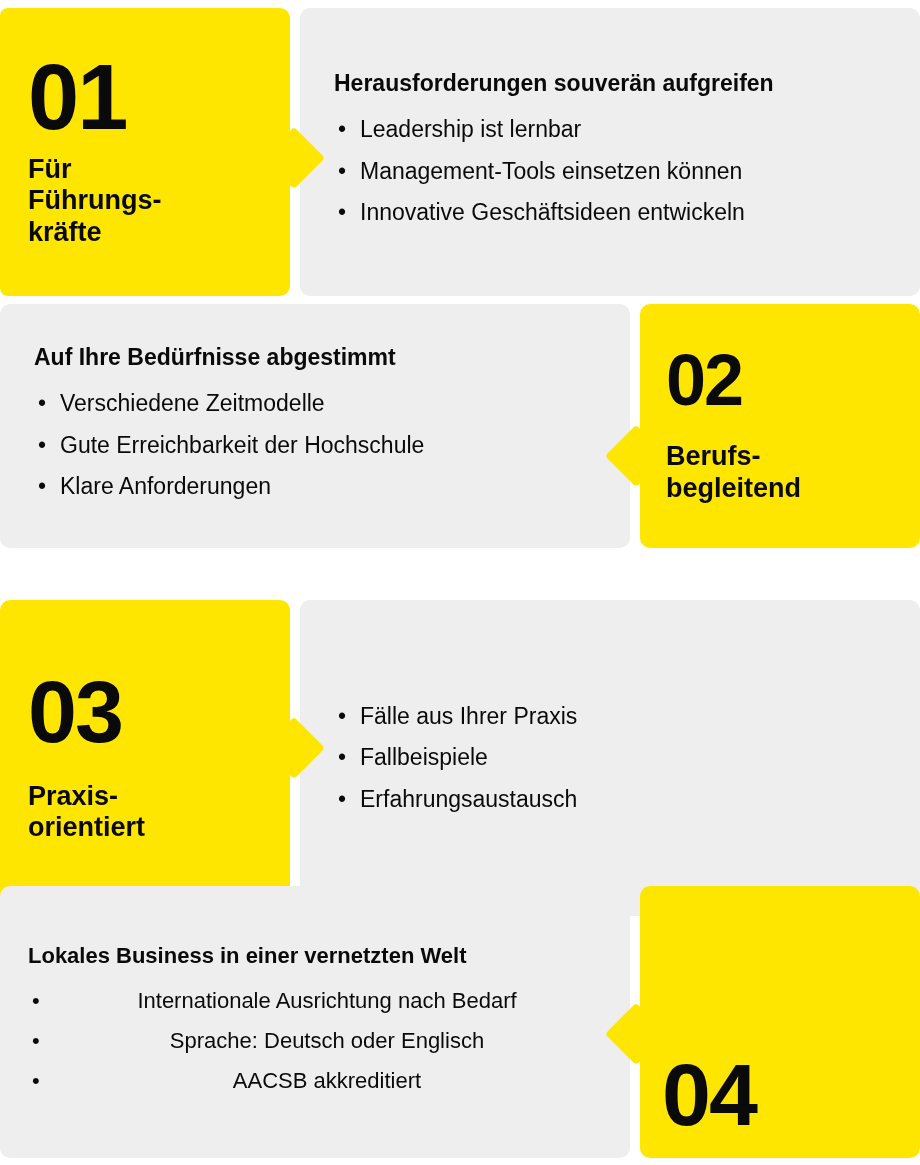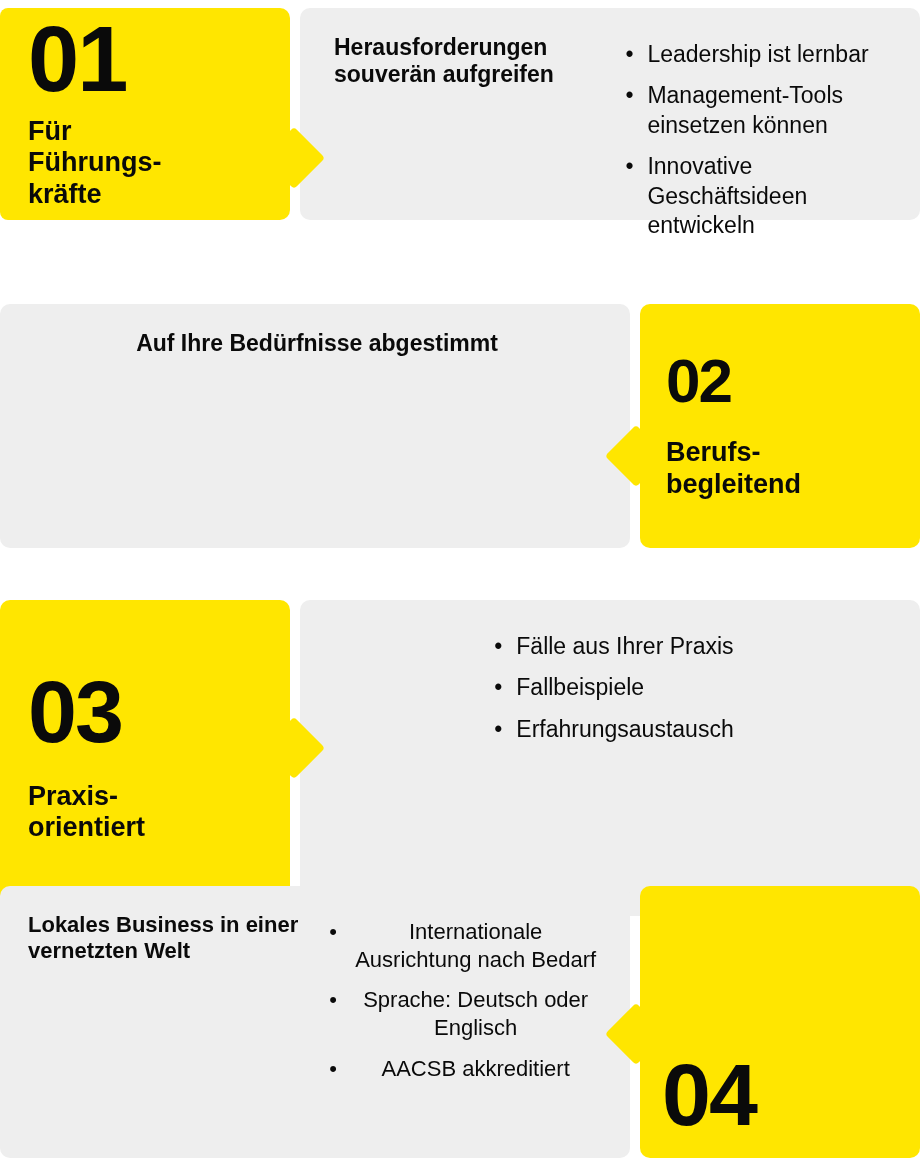--- a/index.html
+++ b/index.html
@@ -64,21 +64,21 @@
     border-radius: 4px;
   }
 
   
   .info-card {
     background: #eeeeee;
     border-radius: 10px;
     box-sizing: border-box;
     flex: 1 1 auto;
     display: flex;
-    flex-direction: row;
+    flex-direction: column;
     justify-content: center;
   }
   .info-card .head {
     font-size: 23px;
     font-weight: 700;
     margin-bottom: 12px;
   }
   .info-card ul {
     list-style: none;
     margin: 0;
@@ -93,33 +93,33 @@
   .info-card li::before {
     content: "\2022";
     position: absolute;
     left: 4px;
     top: 6px;
     font-size: 23px;
     line-height: 1.28;
   }
 
   
-  #row1 { top: 8px; height: 212px; }
+  #row1 { top: 8px; height: 288px; }
   #row1 .num-card { width: 290px; padding: 22px 0 22px 28px; border-radius: 8px 10px 10px 8px; }
   #row1 .info-card { margin-left: 10px; padding: 26px 30px 26px 34px; }
   #row1 .notch { left: 272px; top: 128px; }
   #row1 .num { font-size: 92px; }
   #row1 .cap { margin-top: 14px; }
 
   
   #row2 { top: 304px; height: 244px; }
   #row2 .info-card { margin-right: 10px; padding: 26px 30px 26px 34px; }
   #row2 .num-card { width: 280px; padding: 22px 0 22px 26px; text-align: left; }
   #row2 .notch { right: 262px; top: 130px; }
-  #row2 .num { font-size: 62px; }
+  #row2 .num { font-size: 72px; }
 
   
   #row3 { top: 600px; height: 316px; border-radius: 32px; }
   #row3 .num-card { width: 290px; padding: 22px 0 22px 28px; }
   #row3 .info-card { margin-left: 10px; padding: 26px 30px 26px 34px; }
   #row3 .notch { left: 272px; top: 126px; }
 
   
   #row4 { top: 886px; height: 272px; }
   #row4 .info-card { margin-right: 10px; padding: 26px 30px 26px 28px; }
@@ -149,20 +149,25 @@
         <li>Leadership ist lernbar</li>
         <li>Management-Tools einsetzen können</li>
         <li>Innovative Geschäftsideen entwickeln</li>
       </ul>
     </div>
   </div>
 
   <div class="row" id="row2">
     <div class="info-card">
       <div class="head">Auf Ihre Bedürfnisse abgestimmt</div>
+      <ul>
+        <li>Verschiedene Zeitmodelle</li>
+        <li>Gute Erreichbarkeit der Hochschule</li>
+        <li>Klare Anforderungen</li>
+      </ul>
     </div>
     <div class="notch"></div>
     <div class="num-card">
       <div class="num">02</div>
       <div class="cap">Berufs-
 begleitend</div>
     </div>
   </div>
 
   <div class="row" id="row3">

